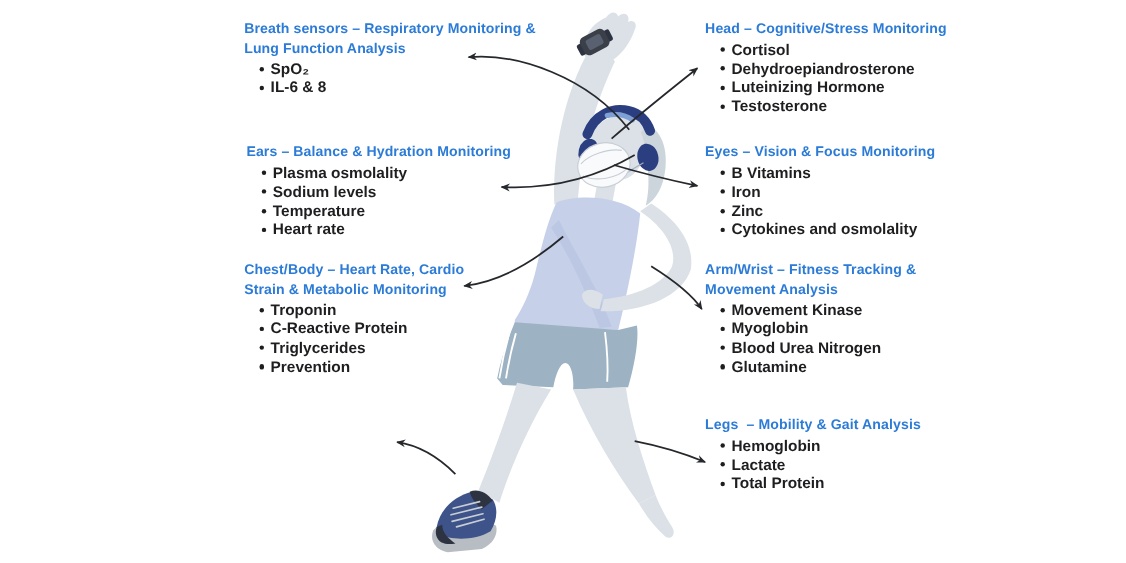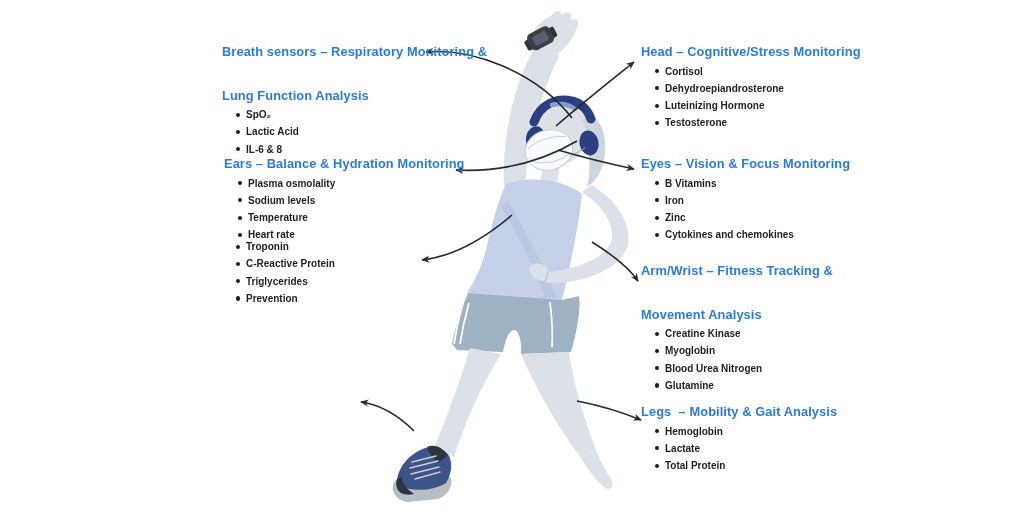--- a/index.html
+++ b/index.html
@@ -6,26 +6,26 @@
   #stage{
     position:relative;width:1024px;height:512px;overflow:hidden;
     background:var(--background,#ffffff);
     font-family:"Liberation Sans",sans-serif;
   }
   #figure-svg{position:absolute;left:0;top:0;width:1024px;height:512px;}
   .block{position:absolute;width:260px;}
   .block .title div{
     color:var(--heading_blue,#2b7bd7);
     font-weight:bold;font-size:12.8px;line-height:17.5px;
-    letter-spacing:.1px;white-space:pre;margin-top:26px;
+    letter-spacing:.1px;white-space:pre;
   }
   .items{list-style:none;margin:2px 0 0;padding:0;}
   .items li{
     position:relative;padding-left:24px;
-    font-size:10px;font-weight:bold;line-height:17.3px;
+    font-size:14px;font-weight:bold;line-height:17.3px;
     color:var(--text_dark,#1e1e20);white-space:pre;
   }
   .items li::before{
     content:"";position:absolute;left:14px;top:6.5px;
     width:4.2px;height:4.2px;border-radius:50%;
     background:var(--text_dark,#1e1e20);
   }
   
   .skin{fill:var(--skin,#dbe1e7);}
   .skinshade{fill:var(--skin_shade,#cdd5dc);}
@@ -128,21 +128,20 @@
     <path class="arrow" marker-end="url(#ah)" d="M577,401 C603,406 624,413 641,420"></path>
   </svg>
 
   <div class="block" style="left:222px;top:17px;">
     <div class="title">
       <div>Breath sensors – Respiratory Monitoring &amp;</div>
       <div>Lung Function Analysis</div>
     </div>
     <ul class="items">
       <li>SpO₂</li>
-      <li>Lactic Acid</li>
       <li>IL-6 &amp; 8</li>
     </ul>
   </div>
 
   <div class="block" style="left:641px;top:17px;">
     <div class="title">
       <div>Head – Cognitive/Stress Monitoring</div>
     </div>
     <ul class="items">
       <li>Cortisol</li>
@@ -165,40 +164,44 @@
   </div>
 
   <div class="block" style="left:641px;top:129px;">
     <div class="title">
       <div>Eyes – Vision &amp; Focus Monitoring</div>
     </div>
     <ul class="items">
       <li>B Vitamins</li>
       <li>Iron</li>
       <li>Zinc</li>
-      <li>Cytokines and chemokines</li>
+      <li>Cytokines and osmolality</li>
     </ul>
   </div>
 
   <div class="block" style="left:222px;top:236px;">
+    <div class="title">
+      <div>Chest/Body – Heart Rate, Cardio</div>
+      <div>Strain &amp; Metabolic Monitoring</div>
+    </div>
     <ul class="items">
       <li>Troponin</li>
       <li>C-Reactive Protein</li>
       <li>Triglycerides</li>
       <li>Prevention</li>
     </ul>
   </div>
 
   <div class="block" style="left:641px;top:236px;">
     <div class="title">
       <div>Arm/Wrist – Fitness Tracking &amp;</div>
       <div>Movement Analysis</div>
     </div>
     <ul class="items">
-      <li>Creatine Kinase</li>
+      <li>Movement Kinase</li>
       <li>Myoglobin</li>
       <li>Blood Urea Nitrogen</li>
       <li>Glutamine</li>
     </ul>
   </div>
 
 
   <div class="block" style="left:641px;top:377px;">
     <div class="title">
       <div>Legs  – Mobility &amp; Gait Analysis</div>

